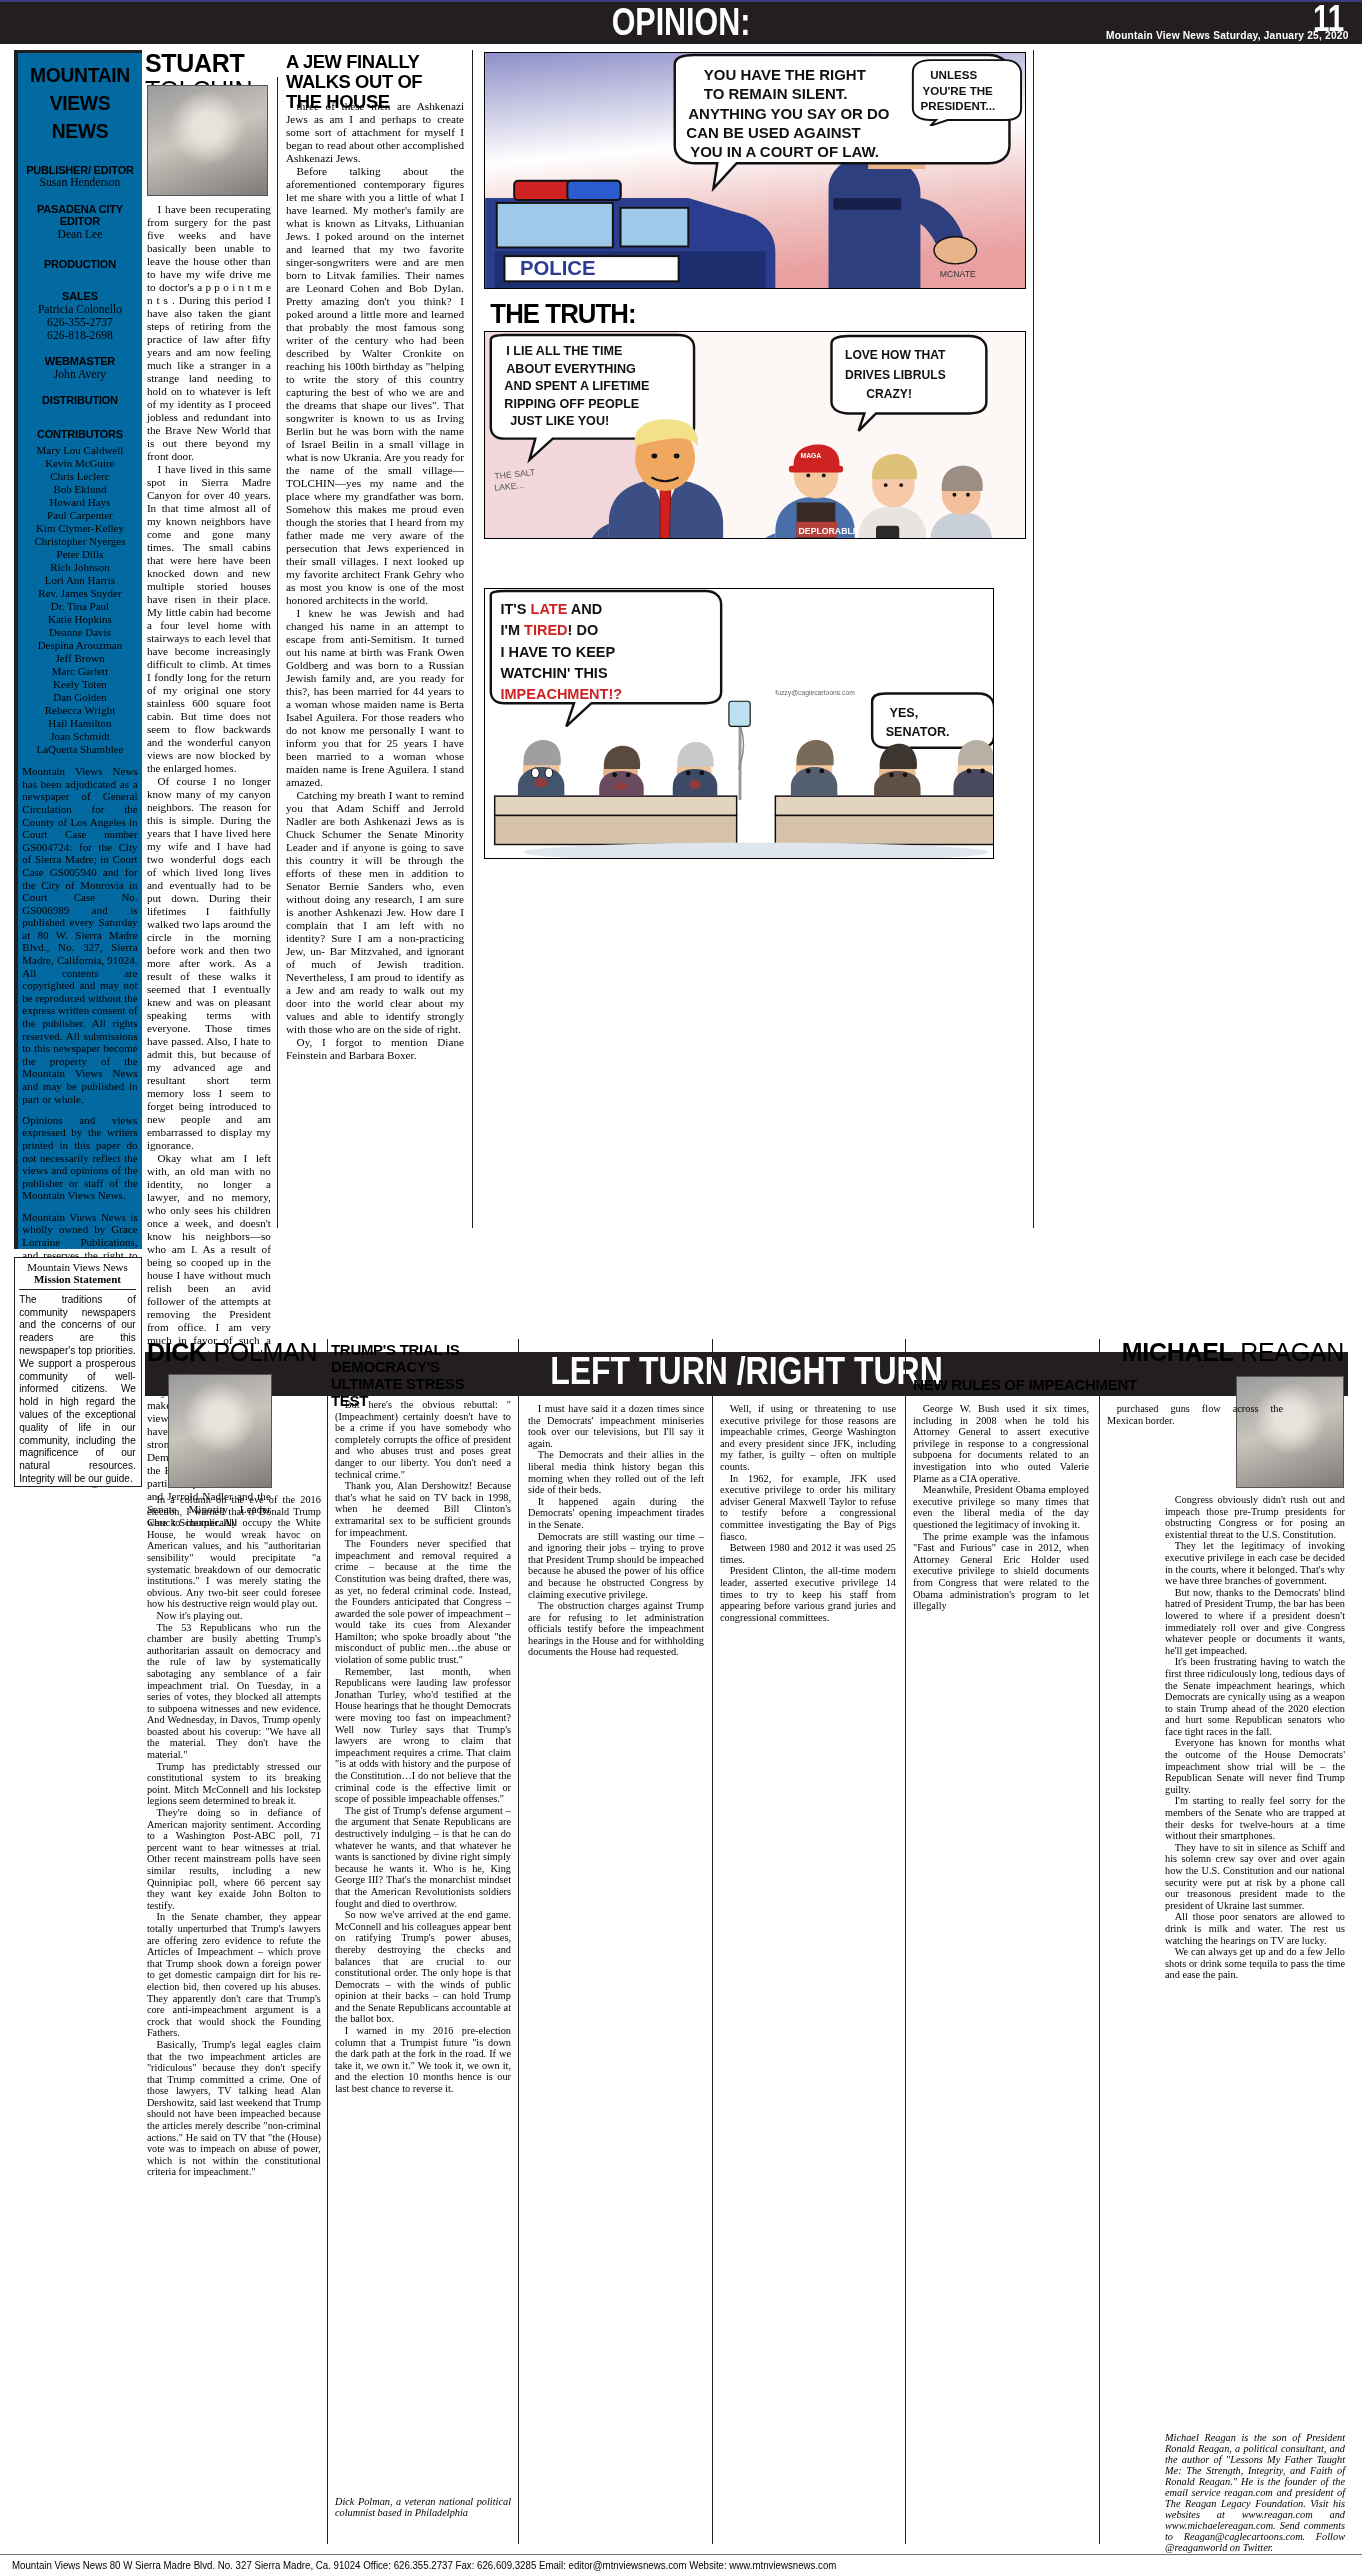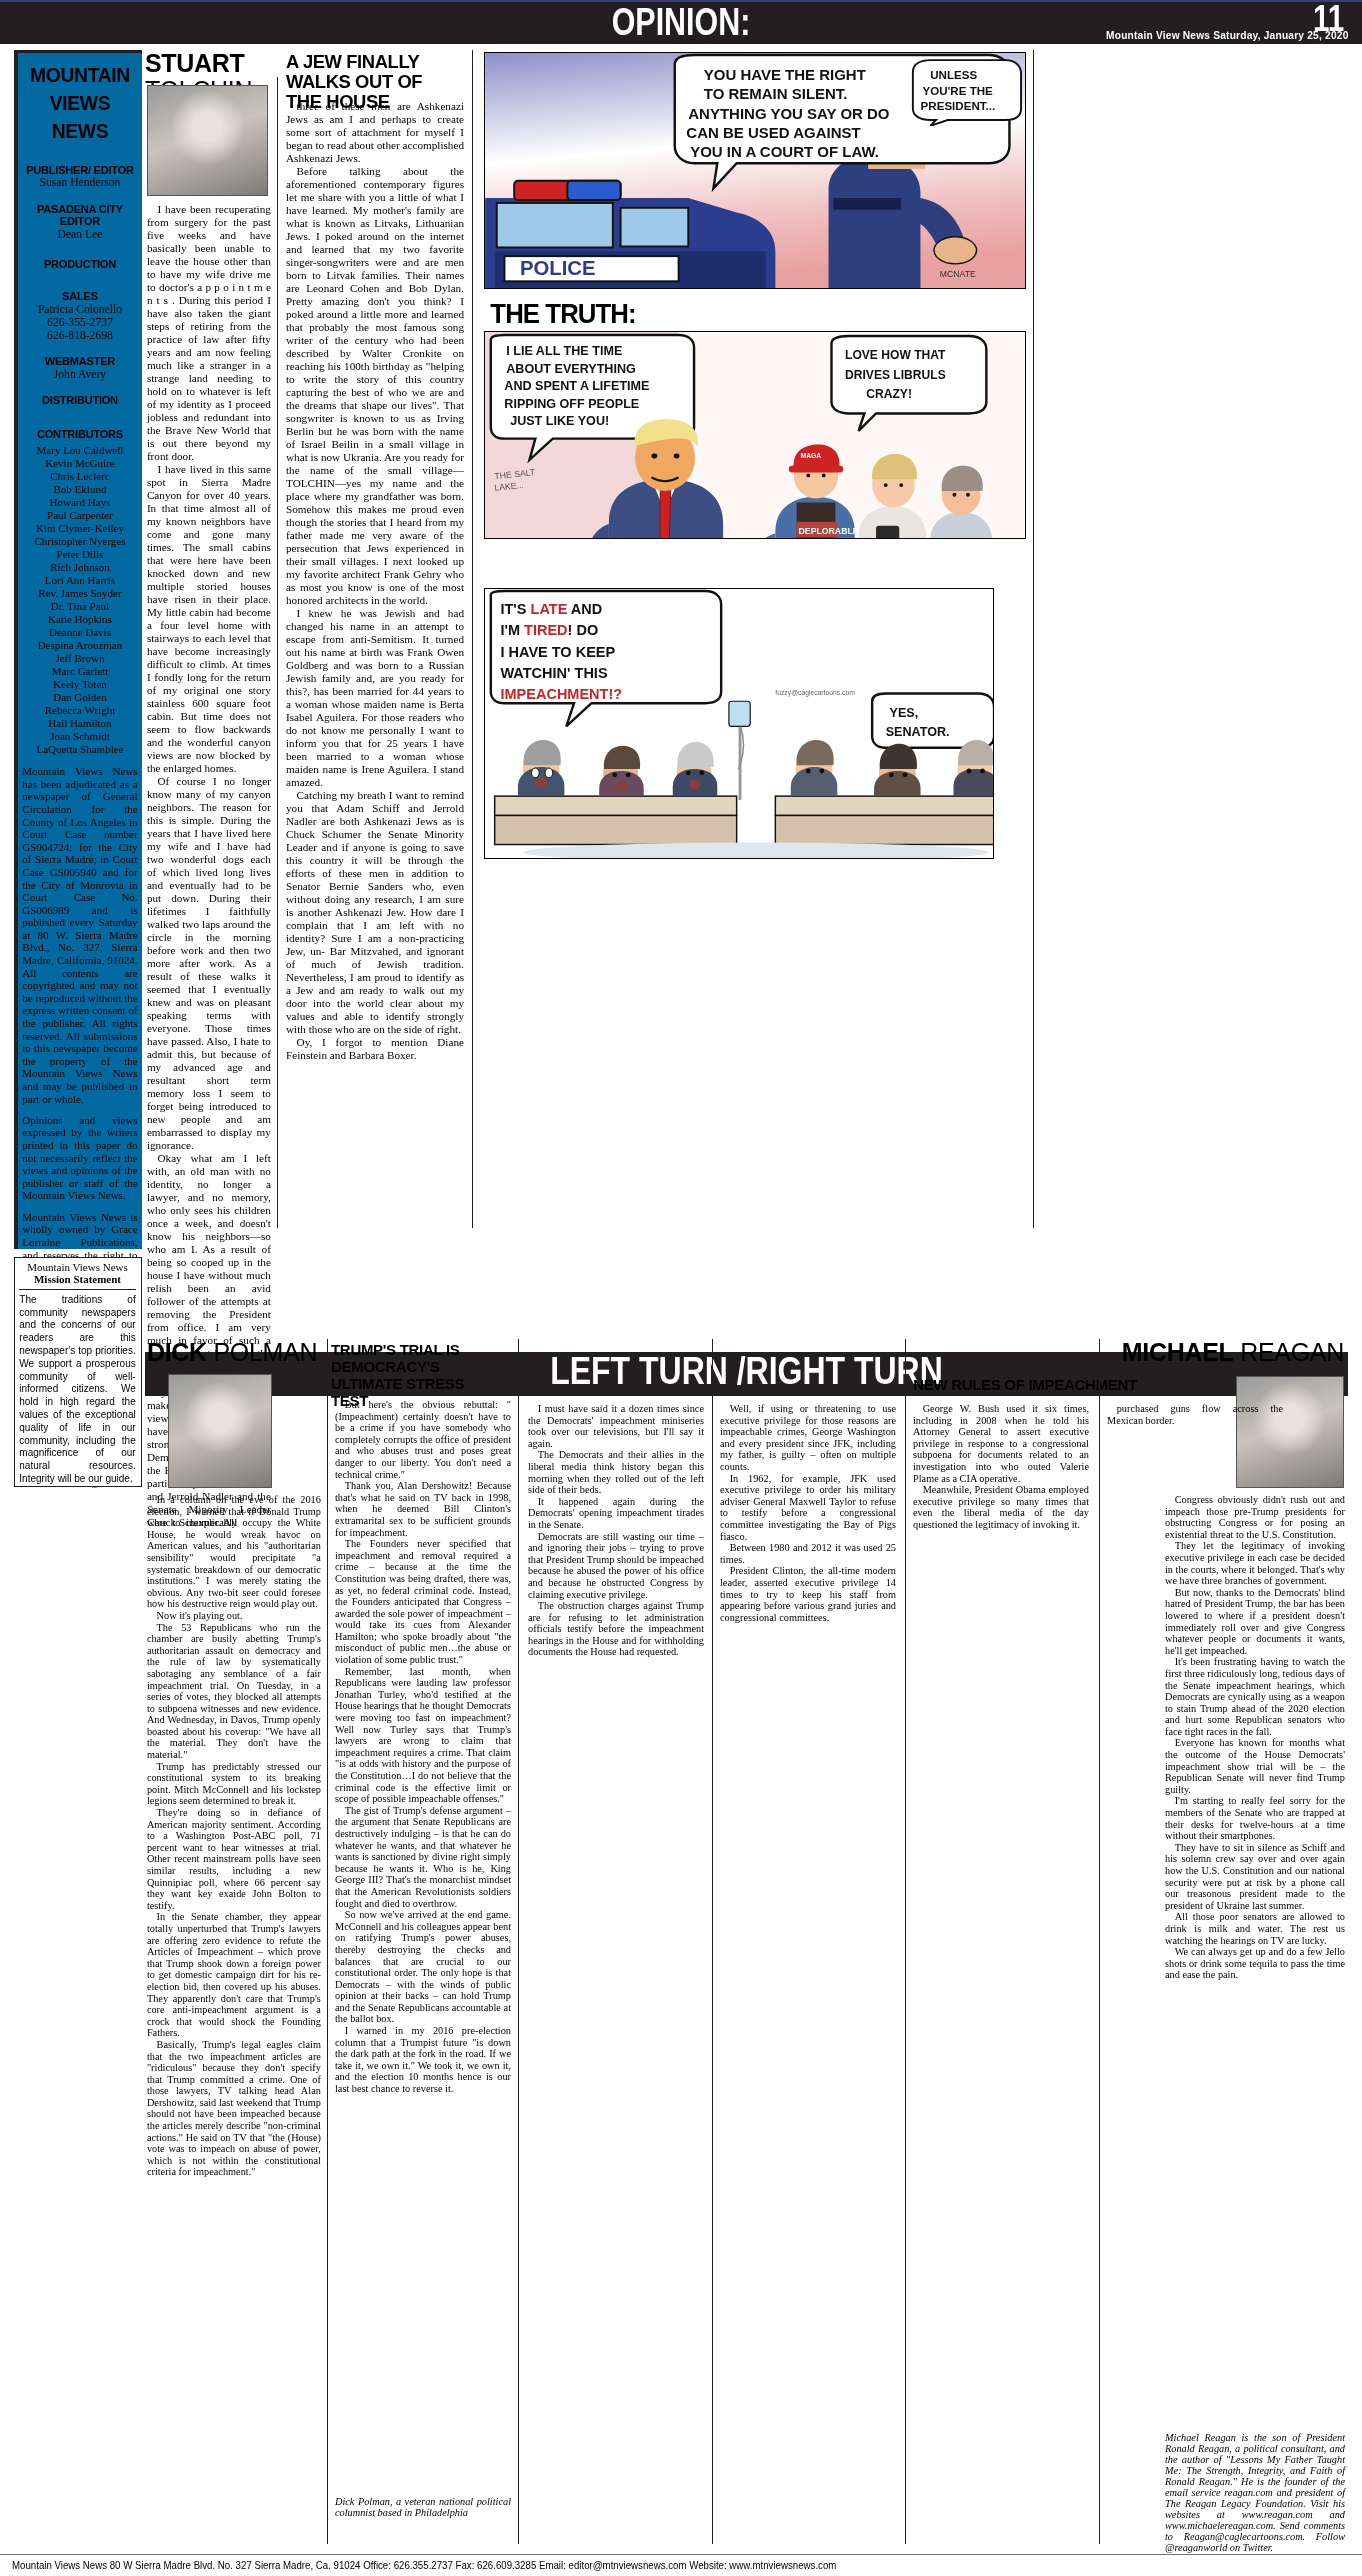--- a/index.html
+++ b/index.html
@@ -581,20 +581,21 @@
         <p>In 1962, for example, JFK used executive privilege to order his military adviser General Maxwell Taylor to refuse to testify before a congressional committee investigating the Bay of Pigs fiasco.</p>
         <p>Between 1980 and 2012 it was used 25 times.</p>
         <p>President Clinton, the all-time modern leader, asserted executive privilege 14 times to try to keep his staff from appearing before various grand juries and congressional committees.</p>
       </div>
 
     <div class="vdiv" style="left:760px;top:0;height:1205px"></div>
 
     <div class="smalltext" style="position:absolute;left:768px;top:64px;width:176px;height:1103px" id="reagan-c3">
         <p>George W. Bush used it six times, including in 2008 when he told his Attorney General to assert executive privilege in response to a congressional subpoena for documents related to an investigation into who outed Valerie Plame as a CIA operative.</p>
         <p>Meanwhile, President Obama employed executive privilege so many times that even the liberal media of the day questioned the legitimacy of invoking it.</p>
+        <p>The prime example was the infamous "Fast and Furious" case in 2012, when Attorney General Eric Holder used executive privilege to shield documents from Congress that were related to the Obama administration's program to let illegally</p>
       </div>
 
     <div class="vdiv" style="left:954px;top:0;height:1205px"></div>
 
     <div class="smalltext" style="position:absolute;left:962px;top:64px;width:176px;height:967px" id="reagan-c4">
         <p>purchased guns flow across the Mexican border.</p>
       </div>
 
     <div class="smalltext" style="position:absolute;left:1020px;top:155px;width:180px;height:929px" id="reagan-c5">
         <p>Congress obviously didn't rush out and impeach those pre-Trump presidents for obstructing Congress or for posing an existential threat to the U.S. Constitution.</p>

